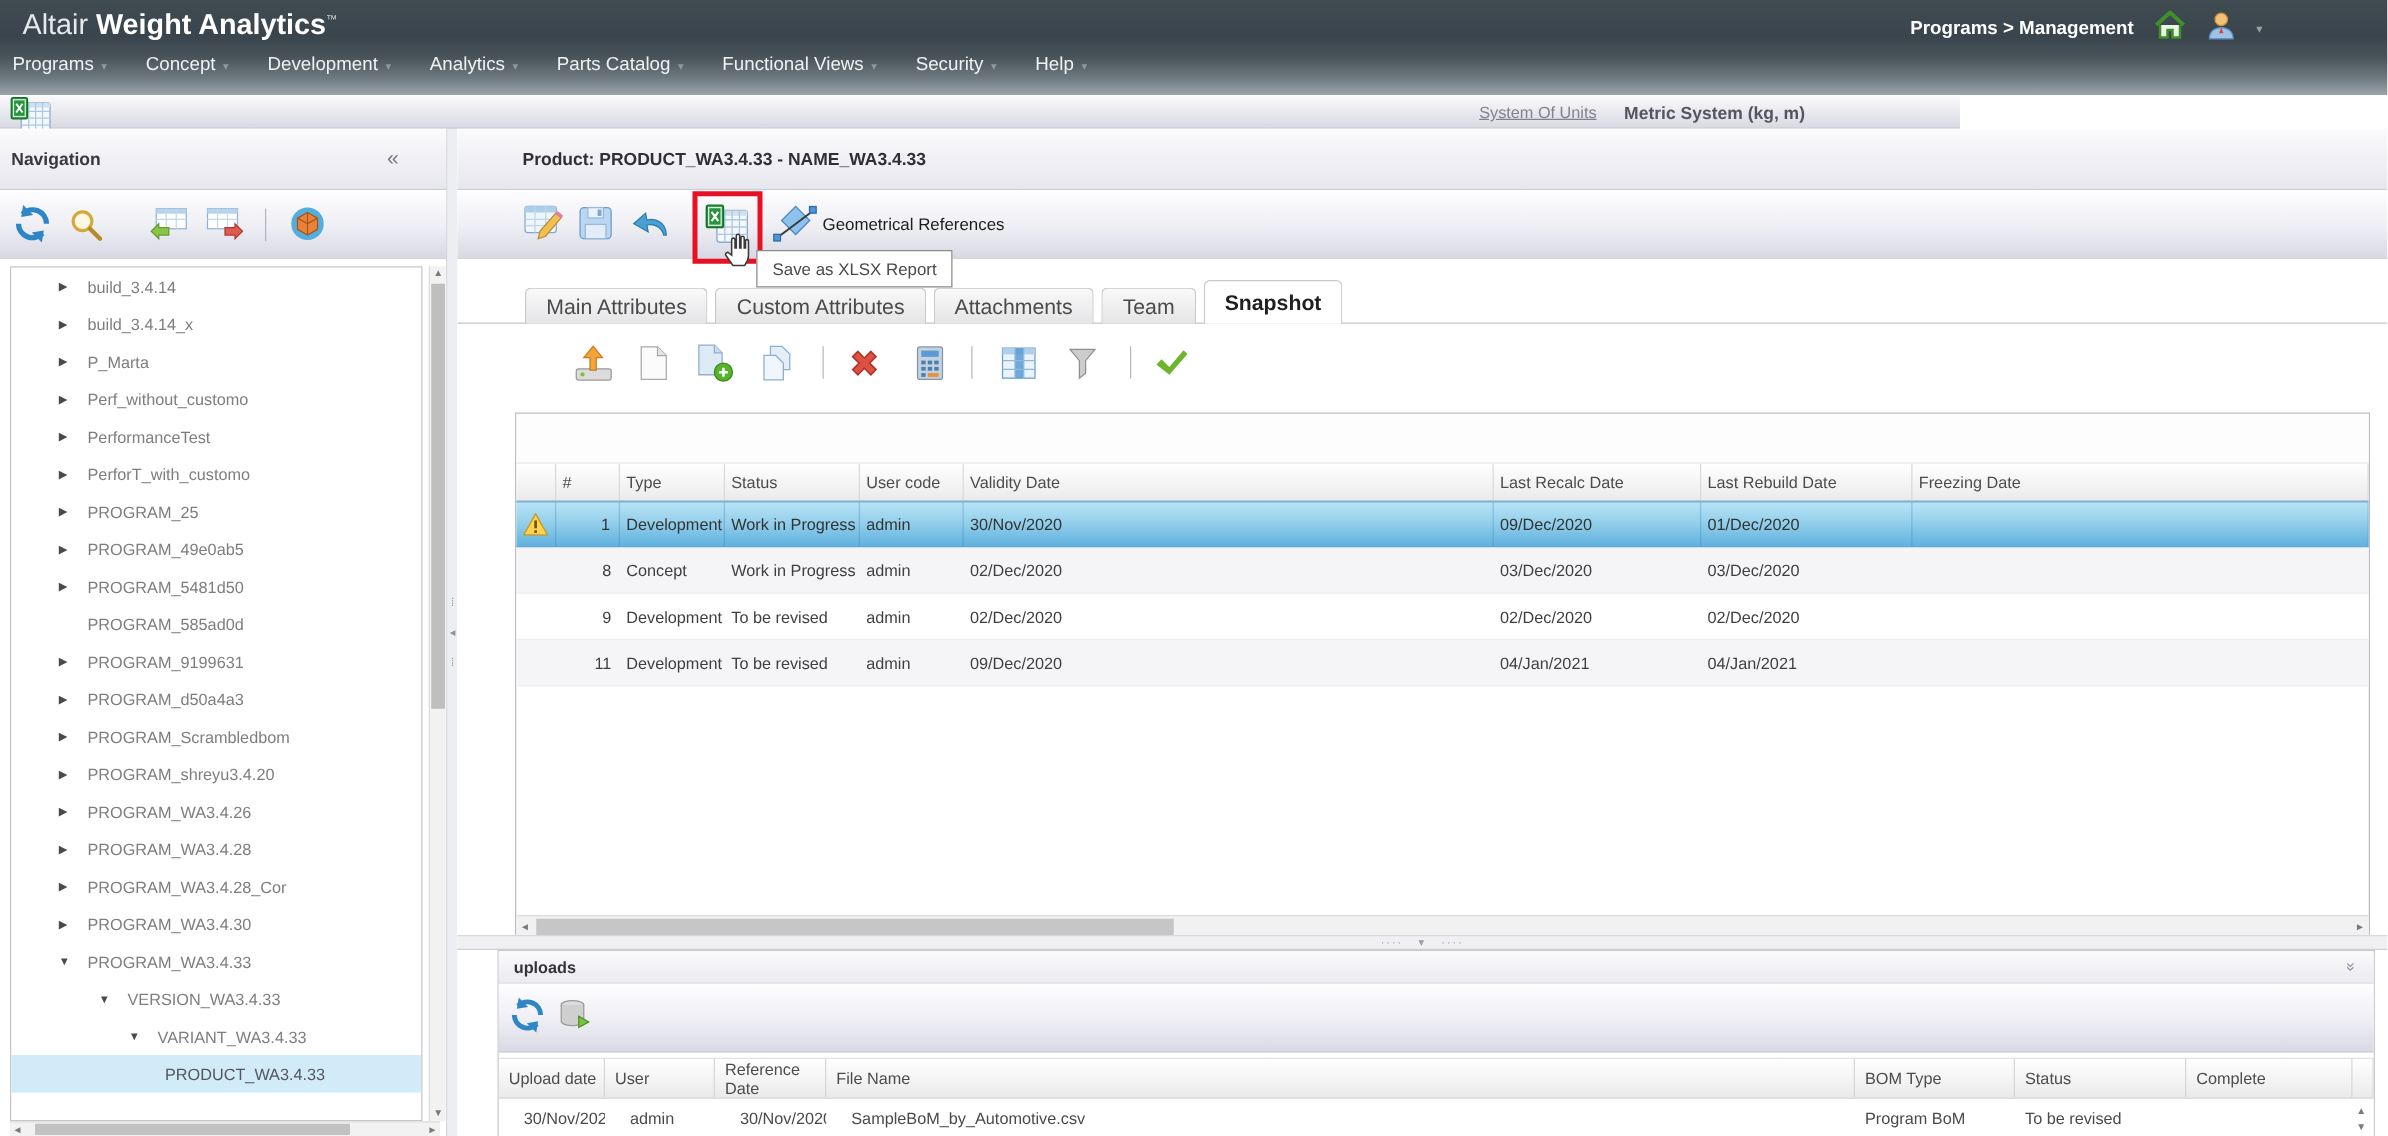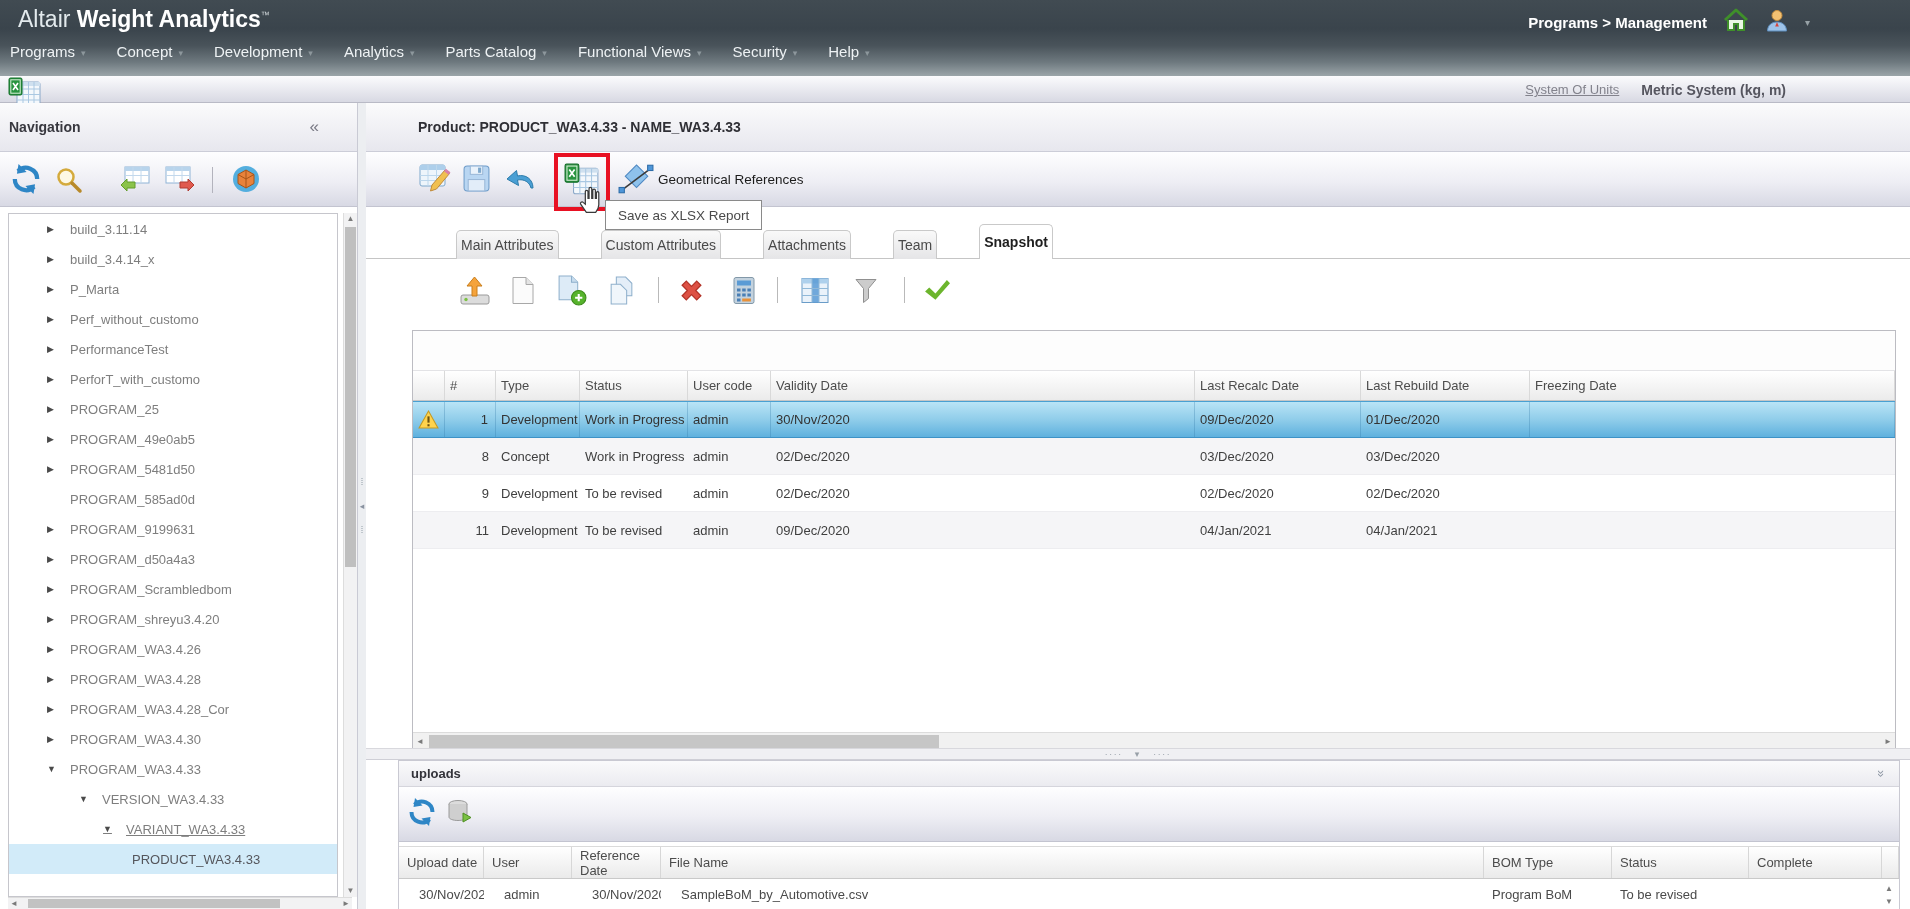--- a/index.html
+++ b/index.html
@@ -15,21 +15,21 @@
   .logo-bold { font-weight:700; }
   .logo-tm { font-size:9px; vertical-align:super; color:#cfd6d9; }
   .top-right { position:absolute; right:100px; top:8px; display:flex; align-items:center; gap:16px; }
   .breadcrumb { color:#ffffff; font-weight:700; font-size:15px; }
   .tcaret { color:#97a1a6; font-size:10px; }
   .menubar { position:absolute; left:10px; top:34px; display:flex; align-items:flex-end; height:26px; }
   .menu-item { display:flex; align-items:center; color:#eef2f4; font-size:15px; margin-right:31px; white-space:nowrap; }
   .mcaret { font-size:9px; color:#8d979c; margin-left:6px; margin-top:3px; }
 
   
-  .unitsbar { position:absolute; left:0; top:76px; width:1910px; height:27px;
+  .unitsbar { position:absolute; left:0; top:76px; width:1568px; height:27px;
     background:linear-gradient(#fbfbfd,#d8d9e3); border-bottom:1px solid #b9bac6; }
   .units-grid-icon { position:absolute; left:8px; top:1px; }
   .units-right { position:absolute; right:124px; top:0; height:27px; display:flex; align-items:center; gap:22px; }
   .sou-link { font-size:13px; color:#82828c; text-decoration:underline; }
   .units-val { font-size:14px; font-weight:700; color:#55555f; }
 
   
   .panel-header { height:49px; background:linear-gradient(#fbfbfc,#e7e7ee);
     border-bottom:1px solid #cccdd8; display:flex; align-items:center;
     font-weight:700; font-size:14px; color:#38383f; }
@@ -42,21 +42,21 @@
   .nav-panel .panel-header { padding-left:9px; }
   .nav-collapse { margin-left:auto; margin-right:38px; color:#7a7a85; font-size:17px; font-weight:400; }
   .nav-toolbar { position:absolute; left:0; top:49px; width:100%; height:55px; }
   .nicon { position:absolute; top:11px; }
   .tsep { position:absolute; width:1px; height:26px; background:#b3b3bd; top:15px; }
   .tree { position:absolute; left:8px; top:110px; width:330px; bottom:12px;
     border:1px solid #c6c6cc; overflow:hidden; background:#fff; }
   .tree-item { height:30px; display:flex; align-items:center; font-size:13px; color:#7e7e7e; white-space:nowrap; }
   .tree-item.level-1 { padding-left:38px; }
   .tree-item.level-2 { padding-left:70px; }
-  .tree-item.level-3 { padding-left:94px;text-decoration:underline; }
+  .tree-item.level-3 { padding-left:94px; }
   .tree-item.level-4 { padding-left:100px; }
   .twisty { width:17px; font-size:9px; color:#4a4a4a; flex:0 0 17px; }
   .state-collapsed .twisty::before { content:"\25B6"; }
   .state-expanded .twisty::before { content:"\25BC"; }
   .tree-item .tree-label { padding-left:6px; }
   .tree-item.selected { background:#d2ebf9; color:#55565c; }
   .nav-vscroll { position:absolute; right:0; top:110px; width:14px; bottom:12px;
     background:#f2f2f3; border-left:1px solid #ddd; font-size:8px; color:#7a7a7a; text-align:center; }
   .nav-vscroll .thumb { position:absolute; left:1px; right:1px; top:14px; height:340px; background:#bfbfbf; }
   .sarrow { line-height:12px; }
@@ -82,21 +82,21 @@
     font-size:13.5px; color:#1c1c1c; }
   .red-box { position:absolute; left:188px; top:50px; width:56px; height:58px;
     border:4px solid #e81123; z-index:4; }
   .hand-cursor { position:absolute; left:212px; top:82px; z-index:6; }
   .tooltip { position:absolute; left:239px; top:97px; height:30px; background:#ffffff;
     border:1px solid #8a8a8a; z-index:5; font-size:13.5px; color:#4a4a4a;
     display:flex; align-items:center; padding:0 12px; white-space:nowrap; }
 
   .tabs { position:absolute; left:54px; top:120px; height:36px; display:flex; align-items:flex-end; gap:6px; z-index:1; }
   .tab { background:linear-gradient(#f9f9f9,#e5e5e7); border:1px solid #c9c9c9; border-bottom:none;
-    border-radius:5px 5px 0 0; padding:0 4px; height:29px; line-height:29px; font-size:14px; color:#4a4a4a; white-space:nowrap;margin-left:36px; }
+    border-radius:5px 5px 0 0; padding:0 16px; height:29px; line-height:29px; font-size:17px; color:#4a4a4a; white-space:nowrap; }
   .tab.active { background:#fff; font-weight:700; color:#1f1f1f; height:35px; line-height:35px; position:relative; z-index:3; }
 
   .content { position:absolute; left:0; top:155px; right:0; bottom:161px; border-top:1px solid #c5c5c5; background:#fff; }
   .snap-toolbar { position:absolute; left:92px; top:13px; display:flex; align-items:center; height:36px; }
   .snap-toolbar .sp { display:inline-flex; align-items:center; }
   .ssep { width:1px; height:26px; background:#b9b9b9; }
 
   .snap-table { position:absolute; left:46px; top:71px; width:1484px; height:421px;
     border:1px solid #bcbcc2; background:#fff; overflow:hidden; }
   .group-row { height:40px; border-bottom:1px solid #e3e3e6; background:#fdfdfd; }
@@ -273,21 +273,21 @@
             <circle cx="14" cy="14" r="13" fill="#53aede"></circle>
             <path d="M14 5l8 4.5v9L14 23l-8-4.5v-9z" fill="#e8823a" stroke="#a85518"></path>
             <path d="M14 5v9m0 0l8-4.5M14 14l-8-4.5M14 23v-9" stroke="#a85518" fill="none"></path>
           </svg>
       </span>
     </div>
     <div class="tree">
 
         <div class="tree-item level-1 state-collapsed">
           <span class="twisty"></span>
-          <span class="tree-label">build_3.11.14</span>
+          <span class="tree-label">build_3.4.14</span>
         </div>
 
         <div class="tree-item level-1 state-collapsed">
           <span class="twisty"></span>
           <span class="tree-label">build_3.4.14_x</span>
         </div>
 
         <div class="tree-item level-1 state-collapsed">
           <span class="twisty"></span>
           <span class="tree-label">P_Marta</span>

